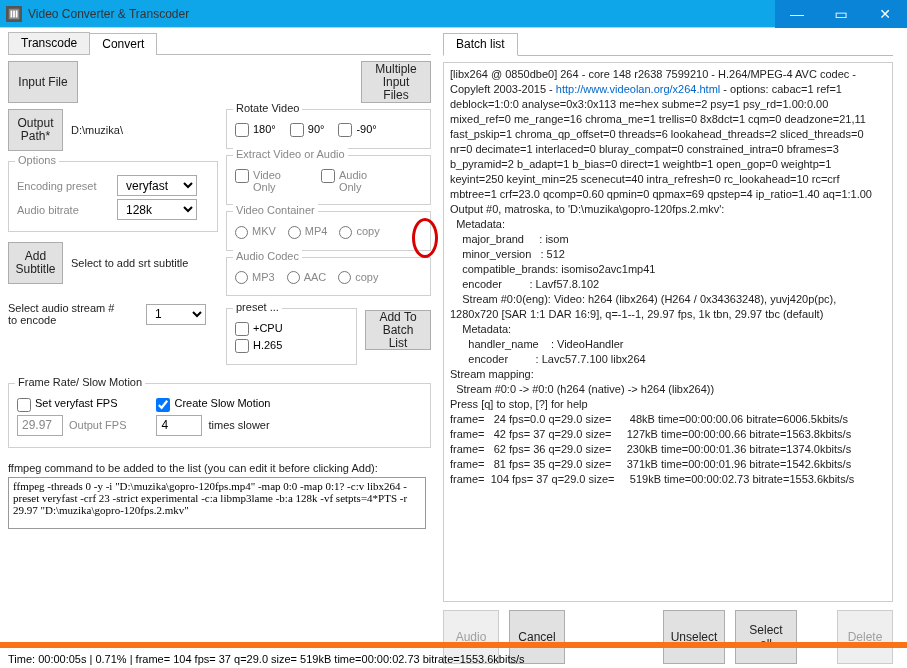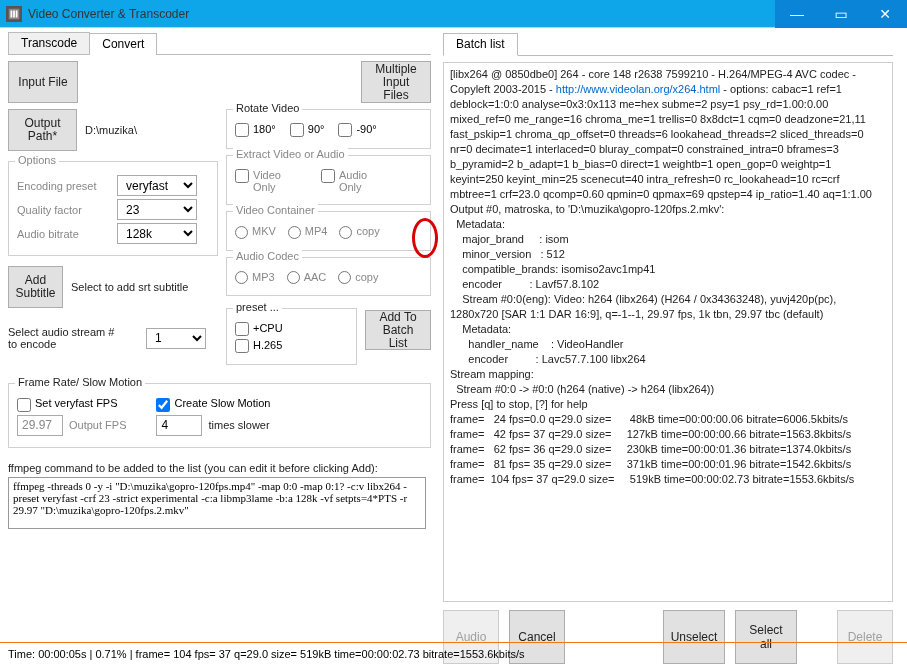--- a/index.html
+++ b/index.html
@@ -43,21 +43,21 @@
 .label.active { color: #222; }
 select, input[type=text] { border: 1px solid #aaa; padding: 1px 4px; font-size: 12px; background: #fff; height: 21px; }
 input[type=checkbox] { width: 14px; height: 14px; margin-right: 4px; vertical-align: middle; }
 input[type=radio] { margin-right: 4px; vertical-align: middle; }
 
 
 .logarea { border: 1px solid #ccc; padding: 4px 6px; font-family: "Consolas","Courier New",monospace; font-size: 12px; line-height: 14px; height: 540px; overflow-y: scroll; white-space: pre-wrap; color: #222; margin-top: 2px; }
 .logarea a { color: #0066cc; }
 
 
-.statusbar { position: absolute; bottom: 0; left: 0; right: 0; height: 26px; border-top: 1px solid #f97316; padding: 5px 8px; font-size: 11px; }
+.statusbar { position: absolute; bottom: 0; left: 0; right: 0; height: 26px; border-top: 6px solid #f97316; padding: 5px 8px; font-size: 11px; }
 
 
 textarea { border: 1px solid #999; font-family: "Segoe UI"; font-size: 11px; padding: 2px 4px; resize: none; width: 418px; height: 52px; }
 
 
 .annotation-oval { position:absolute; border:3px solid #d90000; border-radius:50%; width:26px; height:40px; pointer-events:none; }
 </style>
 </head>
 <body>
 
@@ -87,37 +87,33 @@
     </div>
 
     <div style="display:flex; align-items:flex-start; gap:8px;">
       <div class="btn big" style="width:70px">Input File</div>
       <div style="flex:1"></div>
       <div class="btn big" style="width:70px; white-space:pre-line; line-height:13px;">Multiple
 Input Files</div>
     </div>
 
     <div style="display:flex; align-items:center; gap:8px; margin-top:6px;">
-      <div class="btn big" style="width:69px; white-space:pre-line; line-height:13px;">Output
+      <div class="btn big" style="width:55px; white-space:pre-line; line-height:13px;">Output
 Path*</div>
       <span class="label active">D:\muzika\</span>
     </div>
 
     <div style="display:flex; gap:8px; margin-top:4px;">
 
       <div style="width:210px;">
         <div class="groupbox">
           <span class="legend">Options</span>
           <div class="row">
             <span class="label" style="width:100px">Encoding preset</span>
             <select style="width:80px"><option>veryfast</option></select>
-          </div>
-          <div class="row">
-            <span class="label" style="width:100px">Quality factor</span>
-            <select style="width:80px"><option>23</option></select>
           </div>
           <div class="row">
             <span class="label" style="width:100px">Audio bitrate</span>
             <select style="width:80px"><option>128k</option></select>
           </div>
         </div>
 
         <div style="display:flex; align-items:center; gap:8px; margin-top:10px;">
           <div class="btn big" style="width:55px; white-space:pre-line; line-height:13px;">Add
 Subtitle</div>

